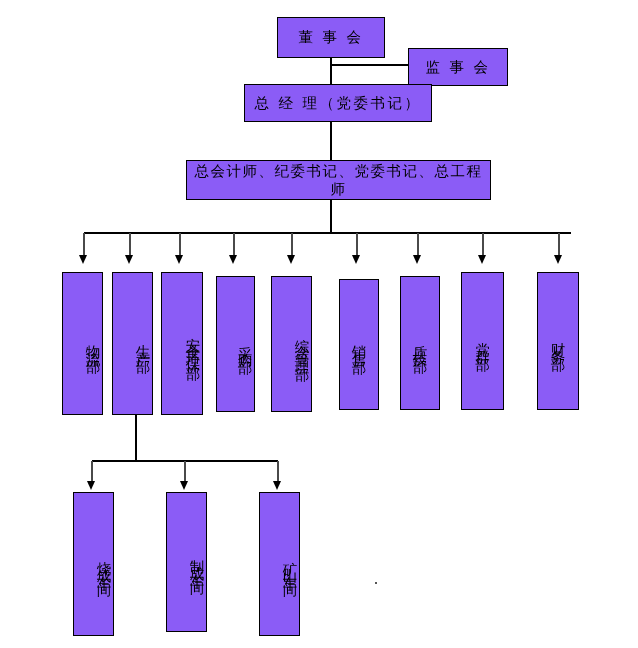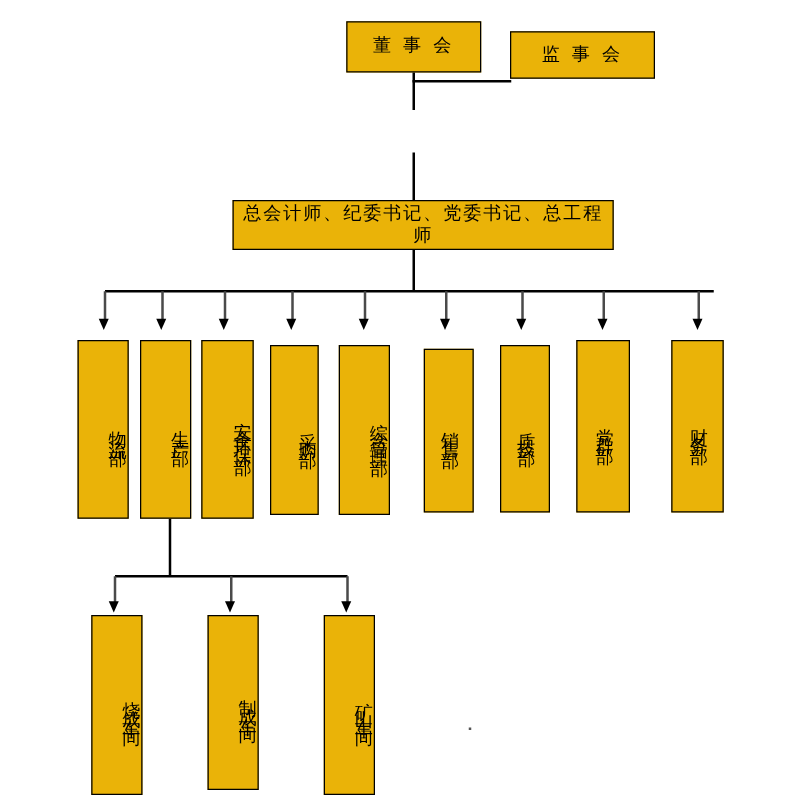--- a/index.html
+++ b/index.html
@@ -16,21 +16,21 @@
     width: 638px;
     height: 648px;
     background: #ffffff;
     overflow: hidden;
   }
   
   .box {
     position: absolute;
     box-sizing: border-box;
     border: 1.6px solid #000000;
-    background: #eab308;
+    background: #8b5cf6;
     display: flex;
     align-items: center;
     justify-content: center;
     color: #000000;
     line-height: 1.25;
     text-align: center;
   }
   .box.h {            
     writing-mode: horizontal-tb;
     font-size: 14.5px;
@@ -77,25 +77,26 @@
     background: #555555;
   }
 </style>
 </head>
 <body>
 
 <div id="chart">
 
   <div class="box h" style="left:277px; top:17px; width:108px; height:41px;">董 事 会</div>
 
-  <div class="box h" style="left:408px; top:25px; width:116px; height:38px;">监 事 会</div>
+  <div class="box h" style="left:408px; top:48px; width:100px; height:38px;">监 事 会</div>
 
   <div class="ln vline" style="left:330px; top:58px; height:30px;"></div>
   <div class="ln hline" style="left:330px; top:64px; width:79px;"></div>
 
+  <div class="box h" style="left:244px; top:84px; width:188px; height:38px;">总 经 理（党委书记）</div>
 
   <div class="ln vline" style="left:330px; top:122px; height:38px;"></div>
 
   <div class="box h wide" style="left:186px; top:160px; width:305px; height:40px;">总会计师、纪委书记、党委书记、总工程师</div>
 
   <div class="ln vline" style="left:330px; top:200px; height:33px;"></div>
   <div class="ln hline" style="left:84px; top:232px; width:487px;"></div>
 
   <div class="stem" style="left:83px;  top:233px; height:24px;"></div>
   <div class="arrow" style="left:79px;  top:255px;"></div>

